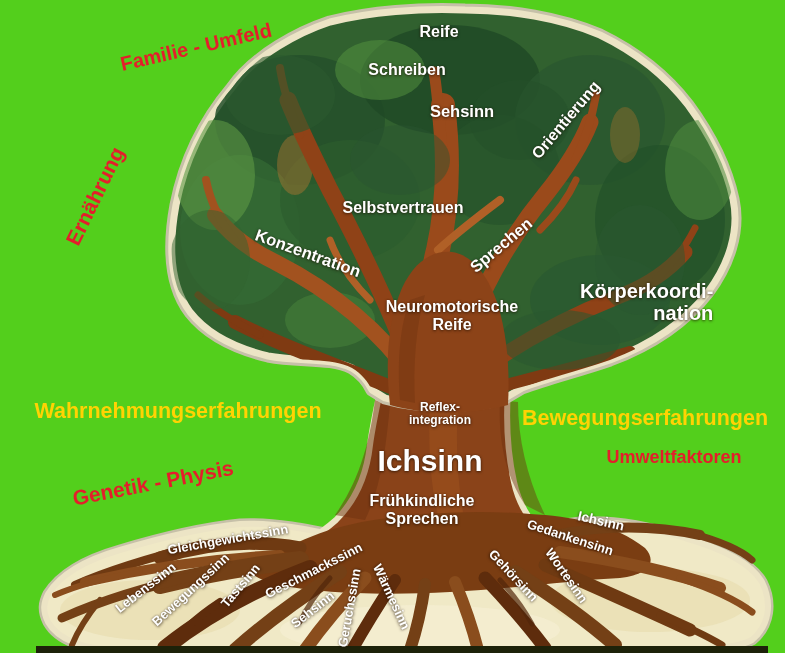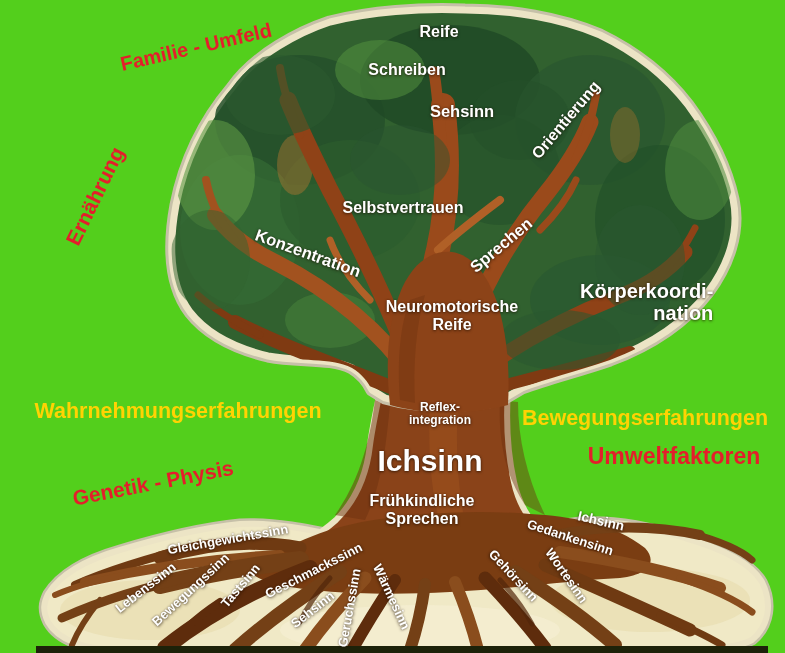--- a/index.html
+++ b/index.html
@@ -129,21 +129,21 @@
   </g>
 
   <rect x="36" y="646" width="732" height="7" fill="#1d2209"></rect>
 </svg>
 
 <div class="lbl r" style="left:196px;top:47px;font-size:20px;transform:translate(-50%,-50%) rotate(-13deg)">Familie - Umfeld</div>
 <div class="lbl r" style="left:95px;top:196px;font-size:21px;transform:translate(-50%,-50%) rotate(-64deg)">Ernährung</div>
 <div class="lbl y" style="left:178px;top:411px;font-size:21.5px;transform:translate(-50%,-50%)">Wahrnehmungserfahrungen</div>
 <div class="lbl r" style="left:153px;top:483px;font-size:21px;transform:translate(-50%,-50%) rotate(-11deg)">Genetik - Physis</div>
 <div class="lbl y" style="left:645px;top:418px;font-size:21.5px;transform:translate(-50%,-50%)">Bewegungserfahrungen</div>
-<div class="lbl r" style="left:674px;top:457px;font-size:23px;transform:translate(-50%,-50%)">Umweltfaktoren</div>
+<div class="lbl r" style="left:674px;top:457px;font-size:18px;transform:translate(-50%,-50%)">Umweltfaktoren</div>
 
 <div class="lbl w" style="left:439px;top:32px;font-size:16px;transform:translate(-50%,-50%)">Reife</div>
 <div class="lbl w" style="left:407px;top:70px;font-size:16px;transform:translate(-50%,-50%)">Schreiben</div>
 <div class="lbl w" style="left:462px;top:111px;font-size:16.5px;transform:translate(-50%,-50%)">Sehsinn</div>
 <div class="lbl w" style="left:566px;top:120px;font-size:16px;transform:translate(-50%,-50%) rotate(-50deg)">Orientierung</div>
 <div class="lbl w" style="left:403px;top:208px;font-size:16px;transform:translate(-50%,-50%)">Selbstvertrauen</div>
 <div class="lbl w" style="left:308px;top:253px;font-size:16.5px;transform:translate(-50%,-50%) rotate(20deg)">Konzentration</div>
 <div class="lbl w" style="left:501px;top:245px;font-size:16.5px;transform:translate(-50%,-50%) rotate(-40deg)">Sprechen</div>
 <div class="lbl w" style="left:452px;top:316px;font-size:16px;transform:translate(-50%,-50%)">Neuromotorische
 Reife</div>

